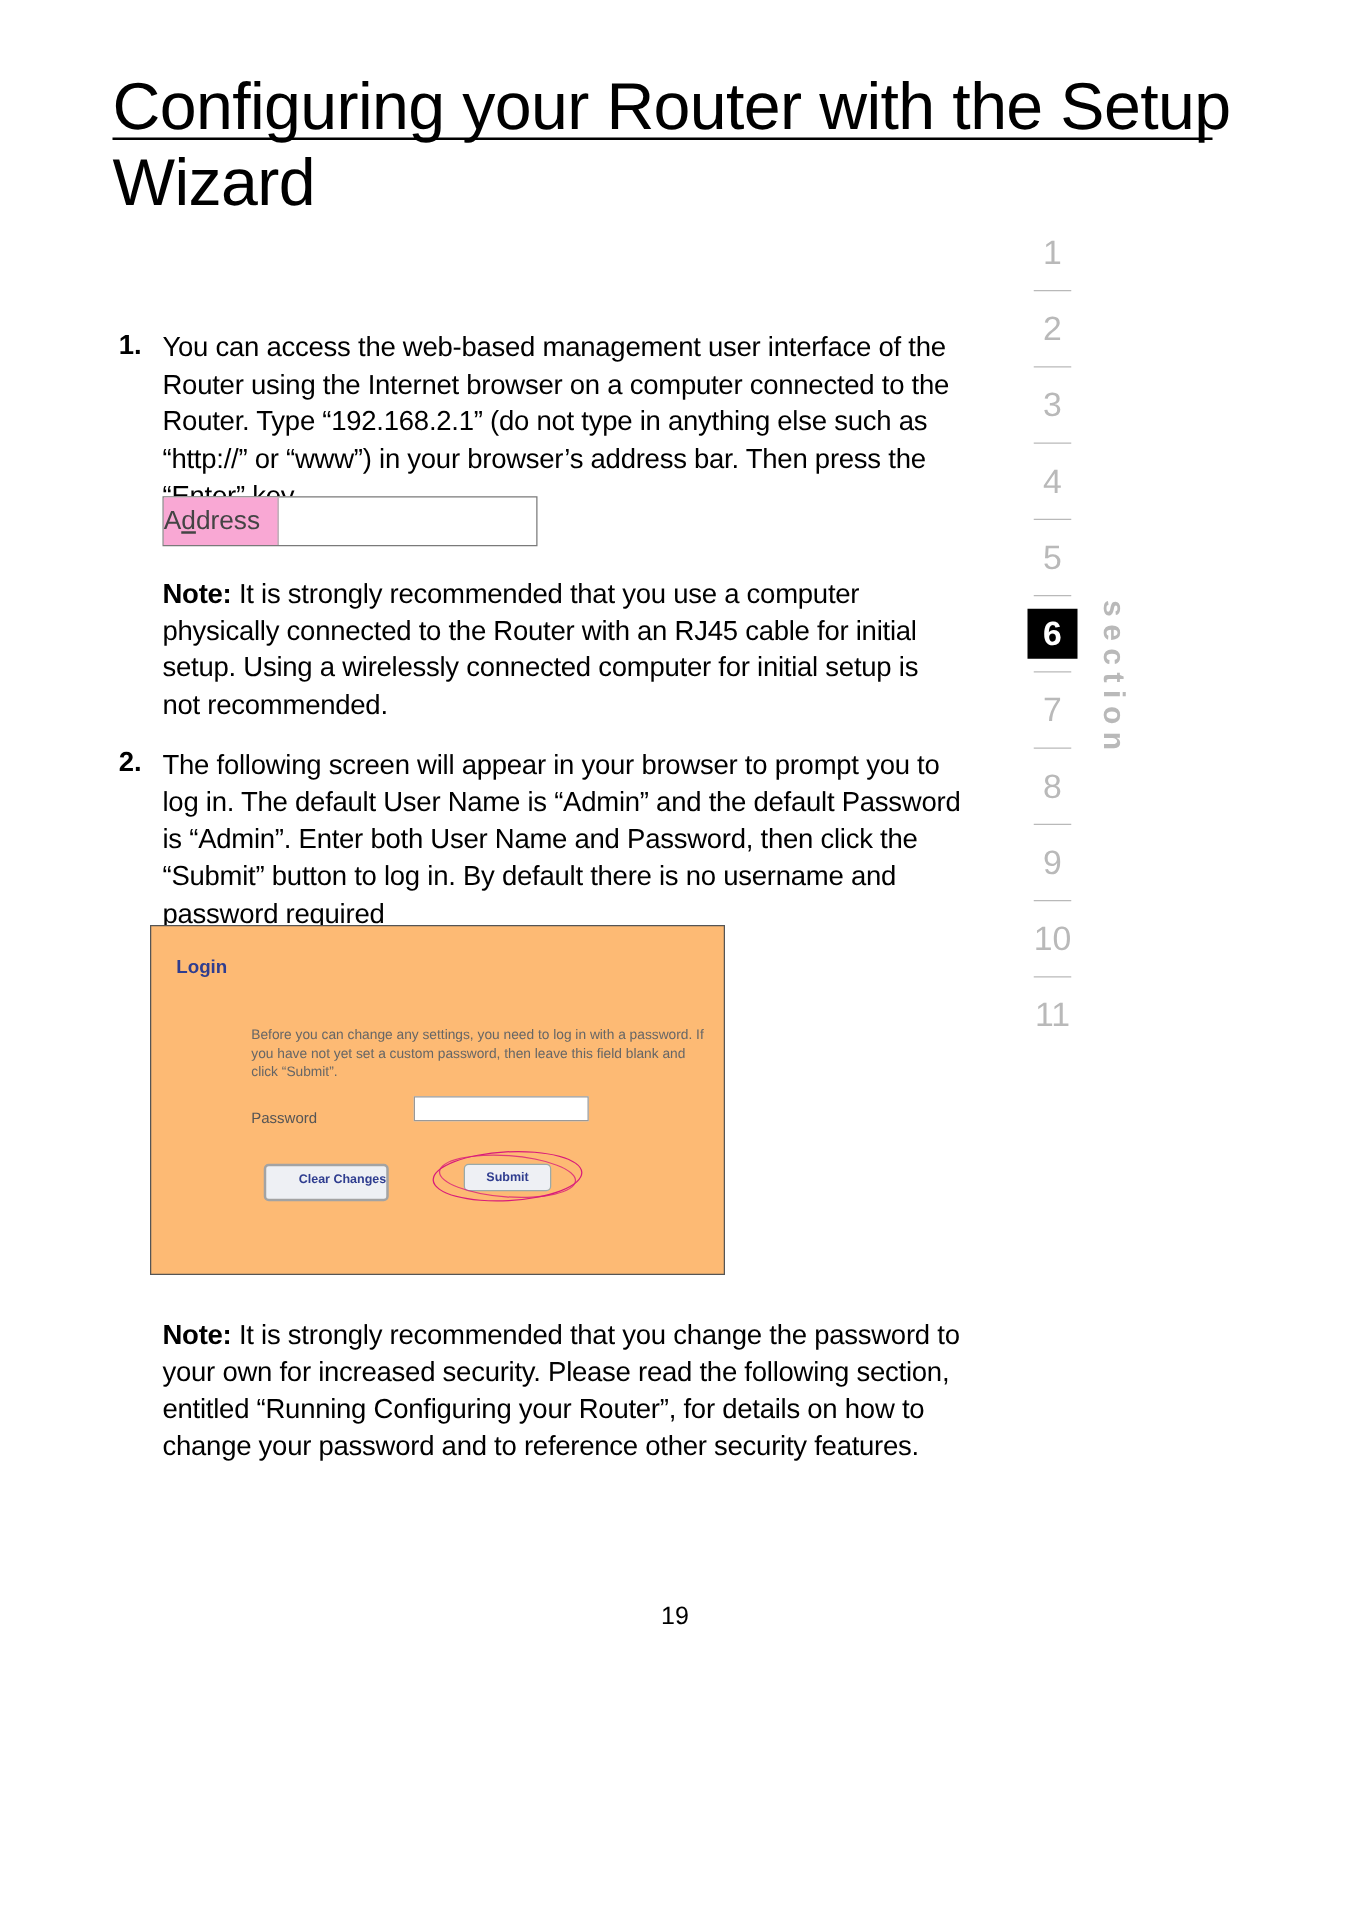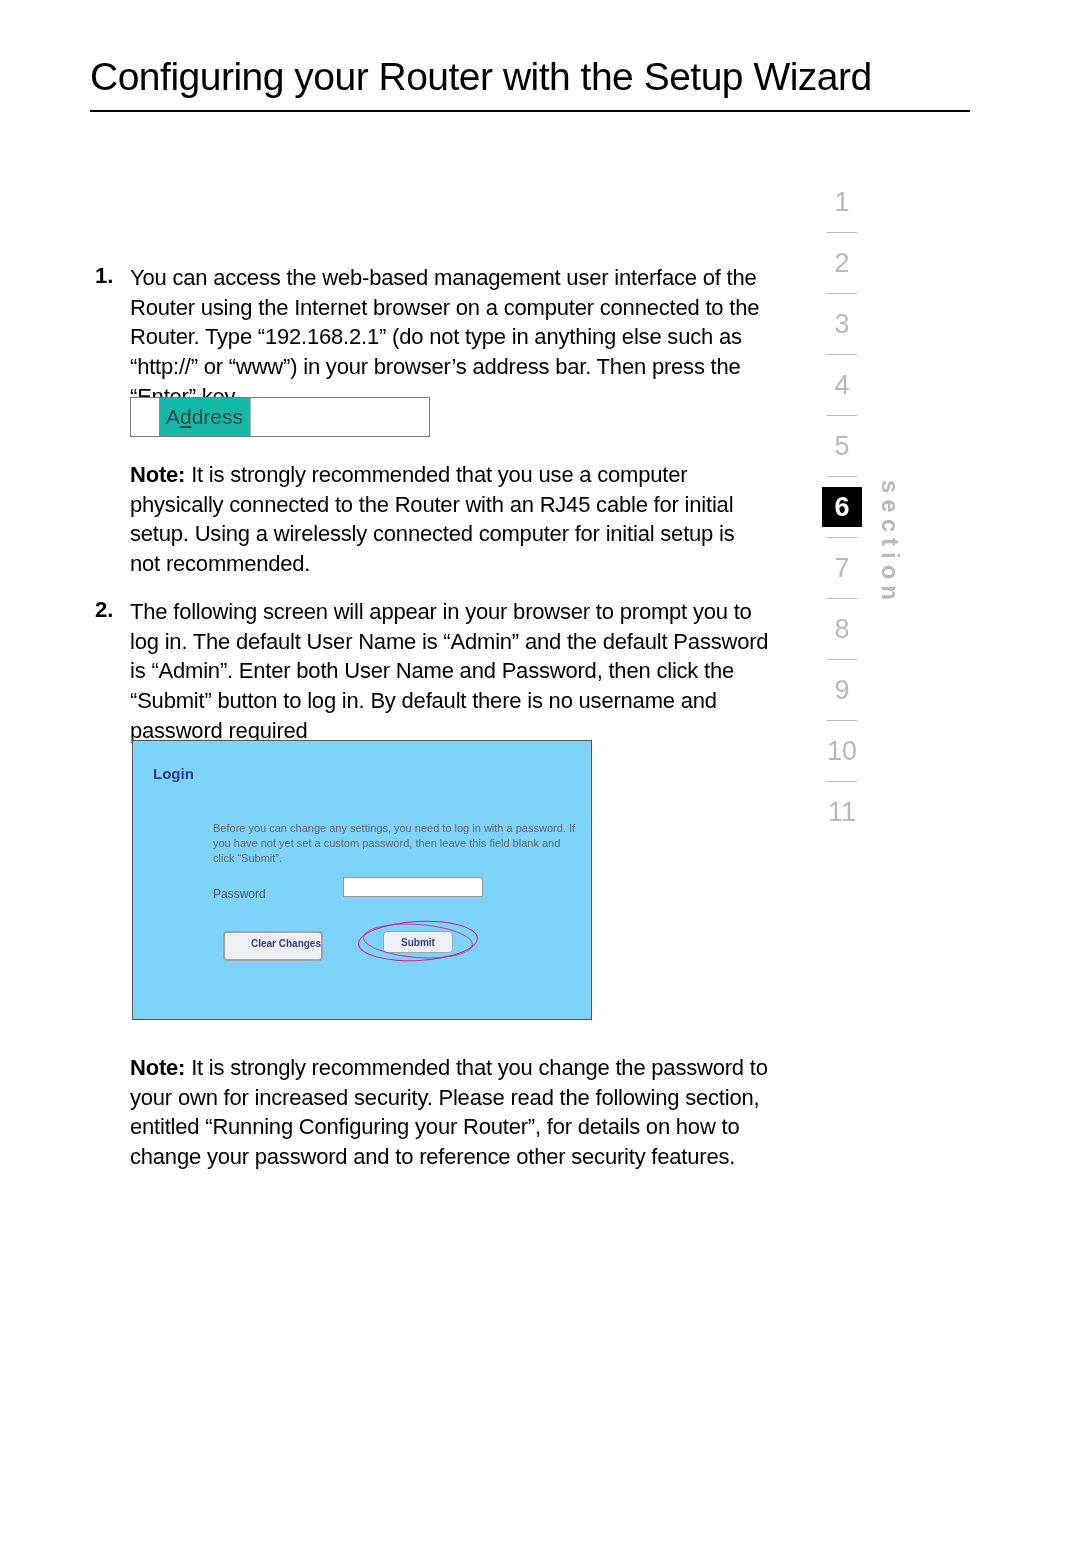--- a/index.html
+++ b/index.html
@@ -1,34 +1,34 @@
 <!DOCTYPE html>
 <html><head>
 <meta charset="utf-8">
 <style>
   * { box-sizing: border-box; margin: 0; padding: 0; }
   html, body { width: 1080px; height: 1542px; background: #fff; font-family: Arial, Helvetica, sans-serif; color: #000; }
   .page { position: relative; width: 1080px; height: 1542px; }
-  .title { position: absolute; left: 90px; top: 55px; width: 900px; font-size: 39px; font-weight: 400; letter-spacing: -0.5px; }
+  .title { position: absolute; left: 90px; top: 55px; width: 900px; font-size: 53px; font-weight: 400; letter-spacing: -0.5px; }
   .title-rule { position: absolute; left: 90px; top: 110px; width: 880px; height: 2px; background: #000; }
   .subhead { position: absolute; left: 88px; top: 207px; font-size: 27px; font-weight: 700; }
   .body-col { position: absolute; left: 130px; width: 640px; }
   .num { position: absolute; left: 95px; width: 30px; font-size: 22px; font-weight: 700; }
   .para { font-size: 22px; line-height: 1.35; letter-spacing: -0.2px; }
   .bold { font-weight: 700; }
 
   
   .addrbox { position: absolute; left: 130px; top: 397px; width: 300px; height: 40px; border: 1px solid #7a7a7a; background: #fff; }
-  .addr-label { float: left; width: 92px; height: 38px; border-right: 1px solid #b0b0b0; background: #14b8a6; font-family: "Tahoma", sans-serif; font-size: 21px; color: #444; text-align: center; line-height: 38px; margin-left: 28px; }
+  .addr-label { float: left; width: 92px; height: 38px; border-right: 1px solid #b0b0b0; background: #f9a8d4; font-family: "Tahoma", sans-serif; font-size: 21px; color: #444; text-align: left; line-height: 38px; }
   .addr-label u { text-decoration: underline; }
   .addr-value { float: left; width: 200px; height: 38px; font-family: "Times New Roman", serif; font-size: 22px; text-align: center; line-height: 38px; }
   .addr-caret { display: inline-block; width: 1px; height: 20px; background: #000; vertical-align: middle; margin-left: 1px; }
 
   
-  .loginshot { position: absolute; left: 132px; top: 740px; width: 460px; height: 280px; border: 1px solid #555; background: #7dd3fc; }
+  .loginshot { position: absolute; left: 120px; top: 740px; width: 460px; height: 280px; border: 1px solid #555; background: #fdba74; }
   .login-title { position: absolute; left: 20px; top: 24px; font-size: 15px; font-weight: 700; color: #2f3d8f; }
   .login-msg { position: absolute; left: 80px; top: 80px; width: 370px; font-size: 11px; color: #666; line-height: 1.35; }
   .login-pwlabel { position: absolute; left: 80px; top: 146px; font-size: 12px; font-weight: 400; color: #555; }
   .login-pwfield { position: absolute; left: 210px; top: 136px; width: 140px; height: 20px; border: 1px solid #999; background: #fff; }
   .login-clear { position: absolute; left: 90px; top: 190px; width: 100px; height: 30px; border: 2px solid #a3a3a3; border-radius: 4px; background: #eef0f4; font-size: 10px; color: #2f3d8f; text-align: right; line-height: 22px; font-weight: 700; }
   .login-submit { position: absolute; left: 250px; top: 190px; width: 70px; height: 22px; border: 1px solid #9aa; border-radius: 4px; background: #eef0f4; font-size: 10px; color: #2f3d8f; text-align: center; line-height: 22px; font-weight: 700; }
   .ellipse { position: absolute; border: 1.5px solid #d81b7a; border-radius: 50%; }
   .ellipse.e1 { left: 225px; top: 180px; width: 120px; height: 40px; transform: rotate(-3deg); }
   .ellipse.e2 { left: 230px; top: 183px; width: 110px; height: 34px; transform: rotate(4deg); opacity: 0.8; }
 
@@ -97,13 +97,14 @@
     <div class="nav-item">8</div>
     <div class="nav-sep"></div>
     <div class="nav-item">9</div>
     <div class="nav-sep"></div>
     <div class="nav-item">10</div>
     <div class="nav-sep"></div>
     <div class="nav-item">11</div>
   </div>
   <div class="section-label">section</div>
 
+  <div class="pgnum">19</div>
 </div>
 
 </body></html>

